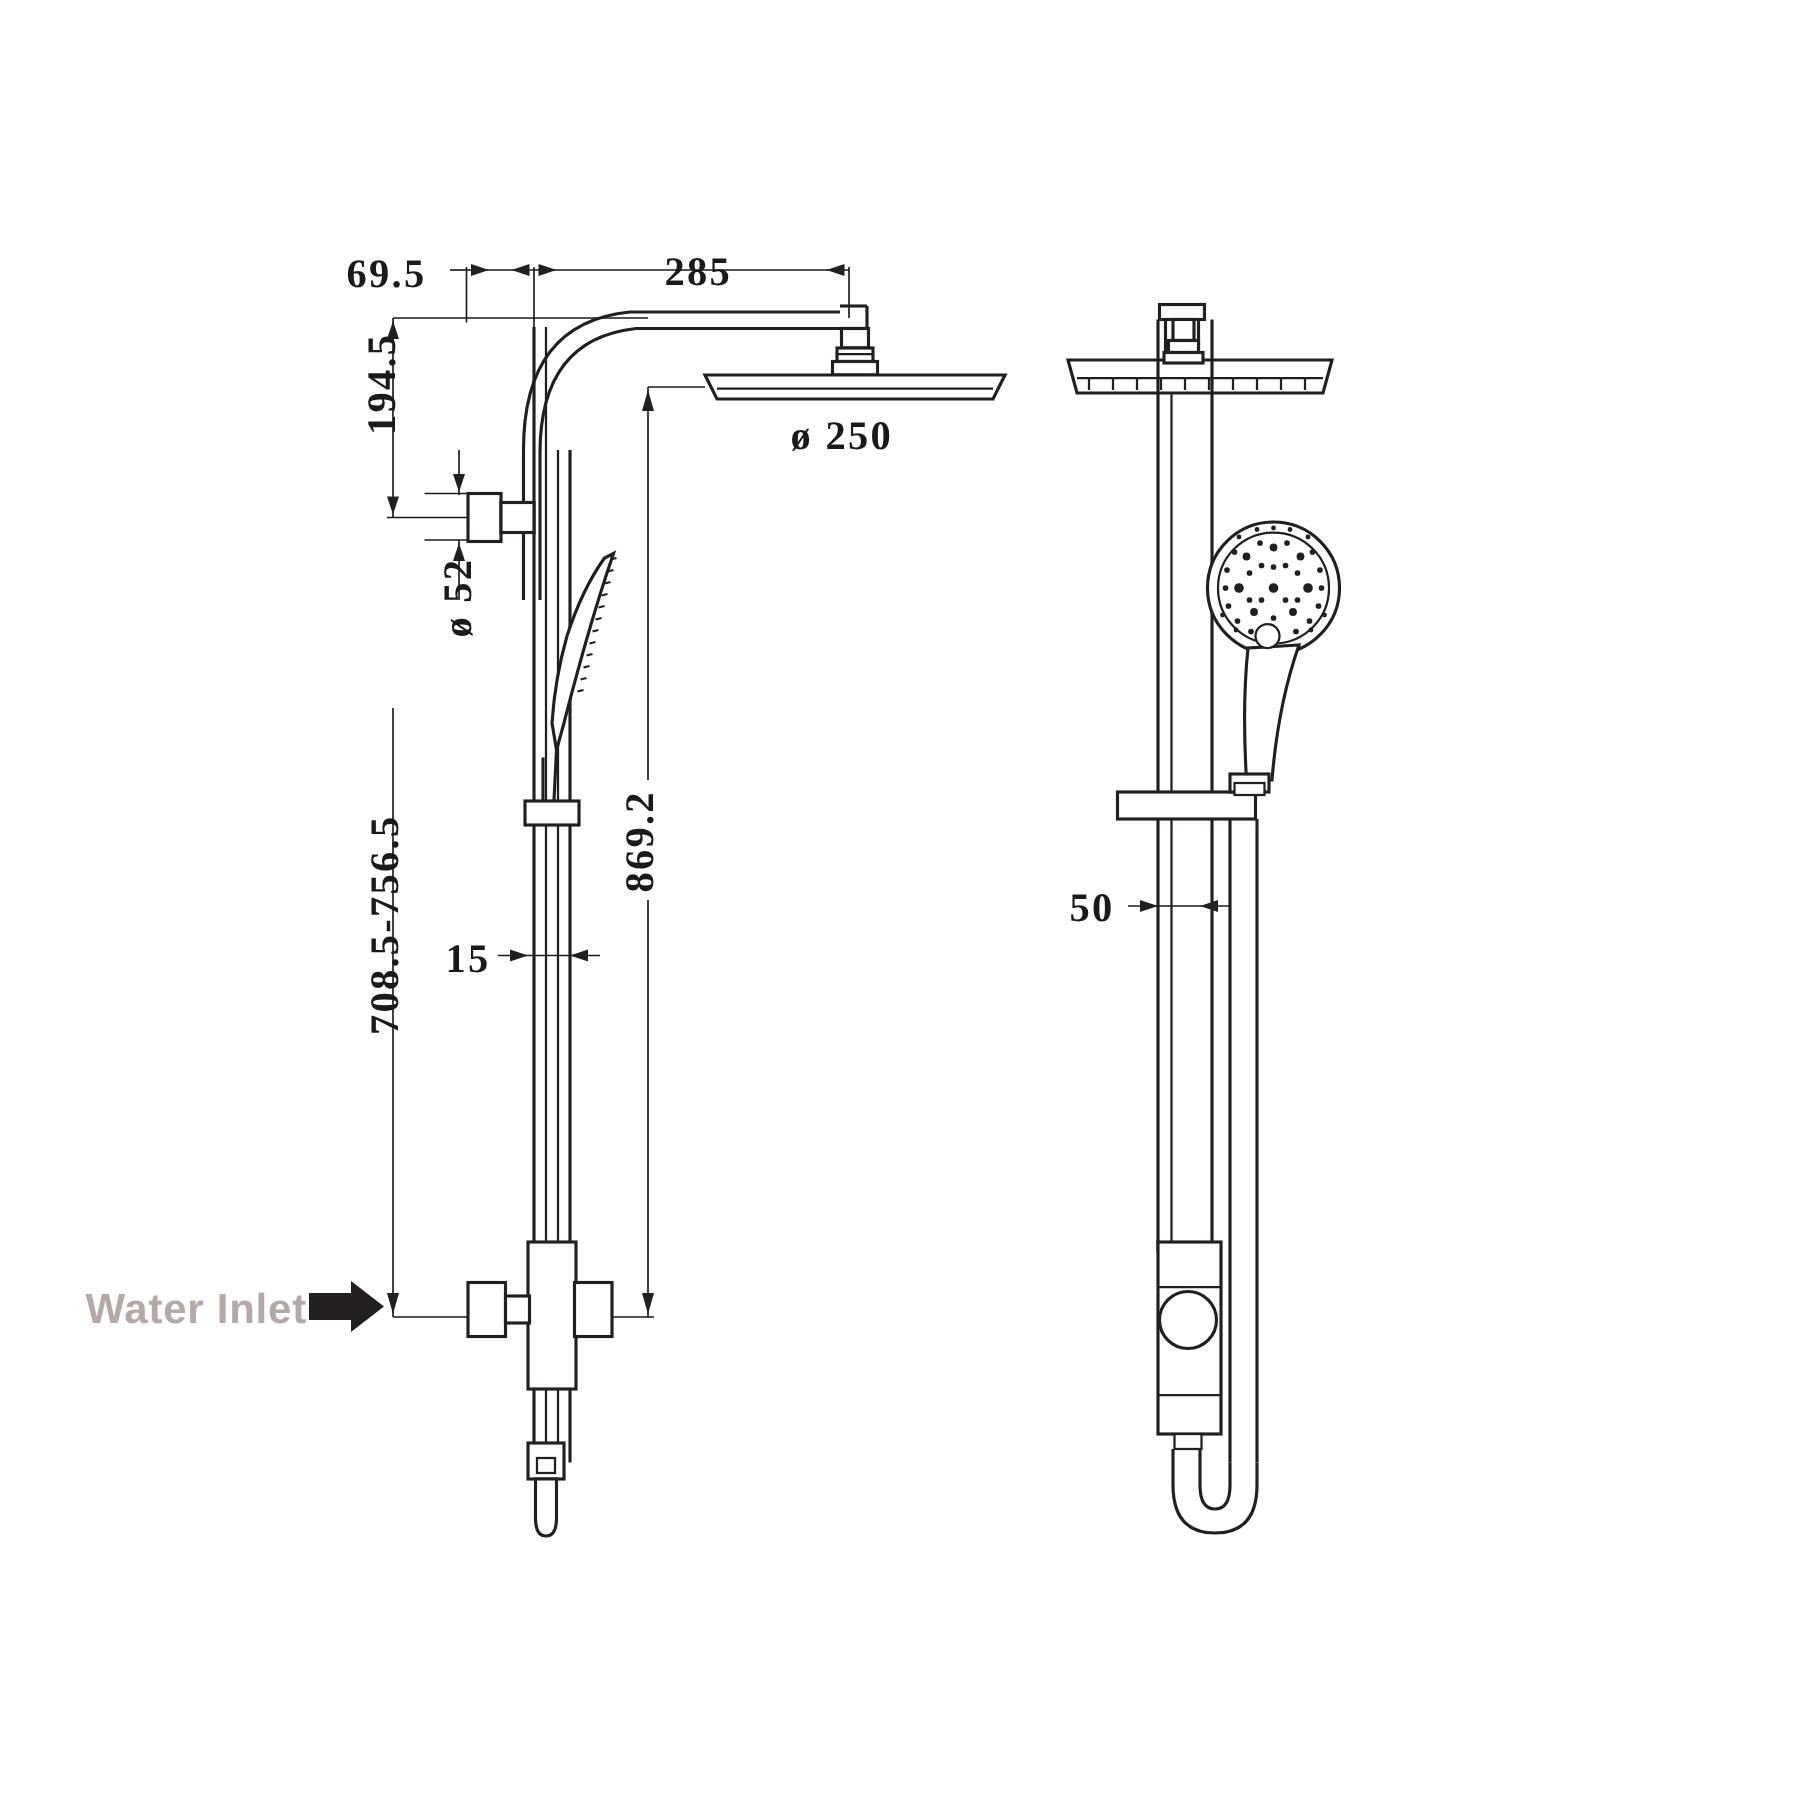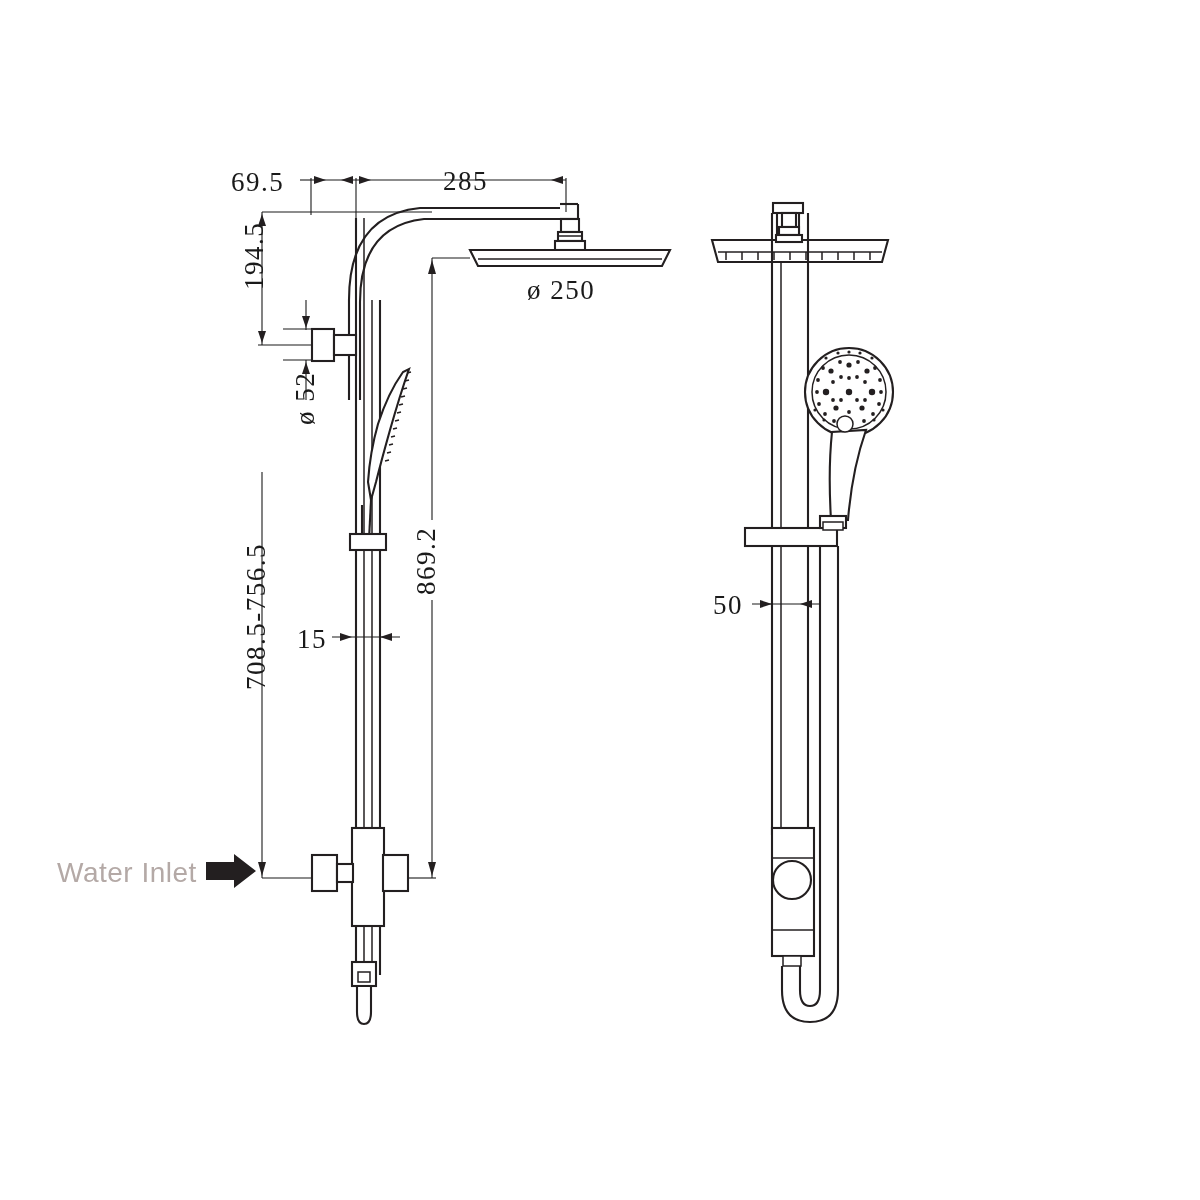--- a/index.html
+++ b/index.html
@@ -11,20 +11,21 @@
     width: 1200px;
     height: 1200px;
     font-family: "Liberation Serif", serif;
     overflow: hidden;
   }
   #stage {
     position: relative;
     width: 1048px;
     height: 1200px;
     background: #ffffff;
+    font-weight: bold;
   }
   svg.drawing {
     position: absolute;
     left: 0;
     top: 0;
     width: 1200px;
     height: 1200px;
   }
   .dim-text {
     font-family: "Liberation Serif", serif;

